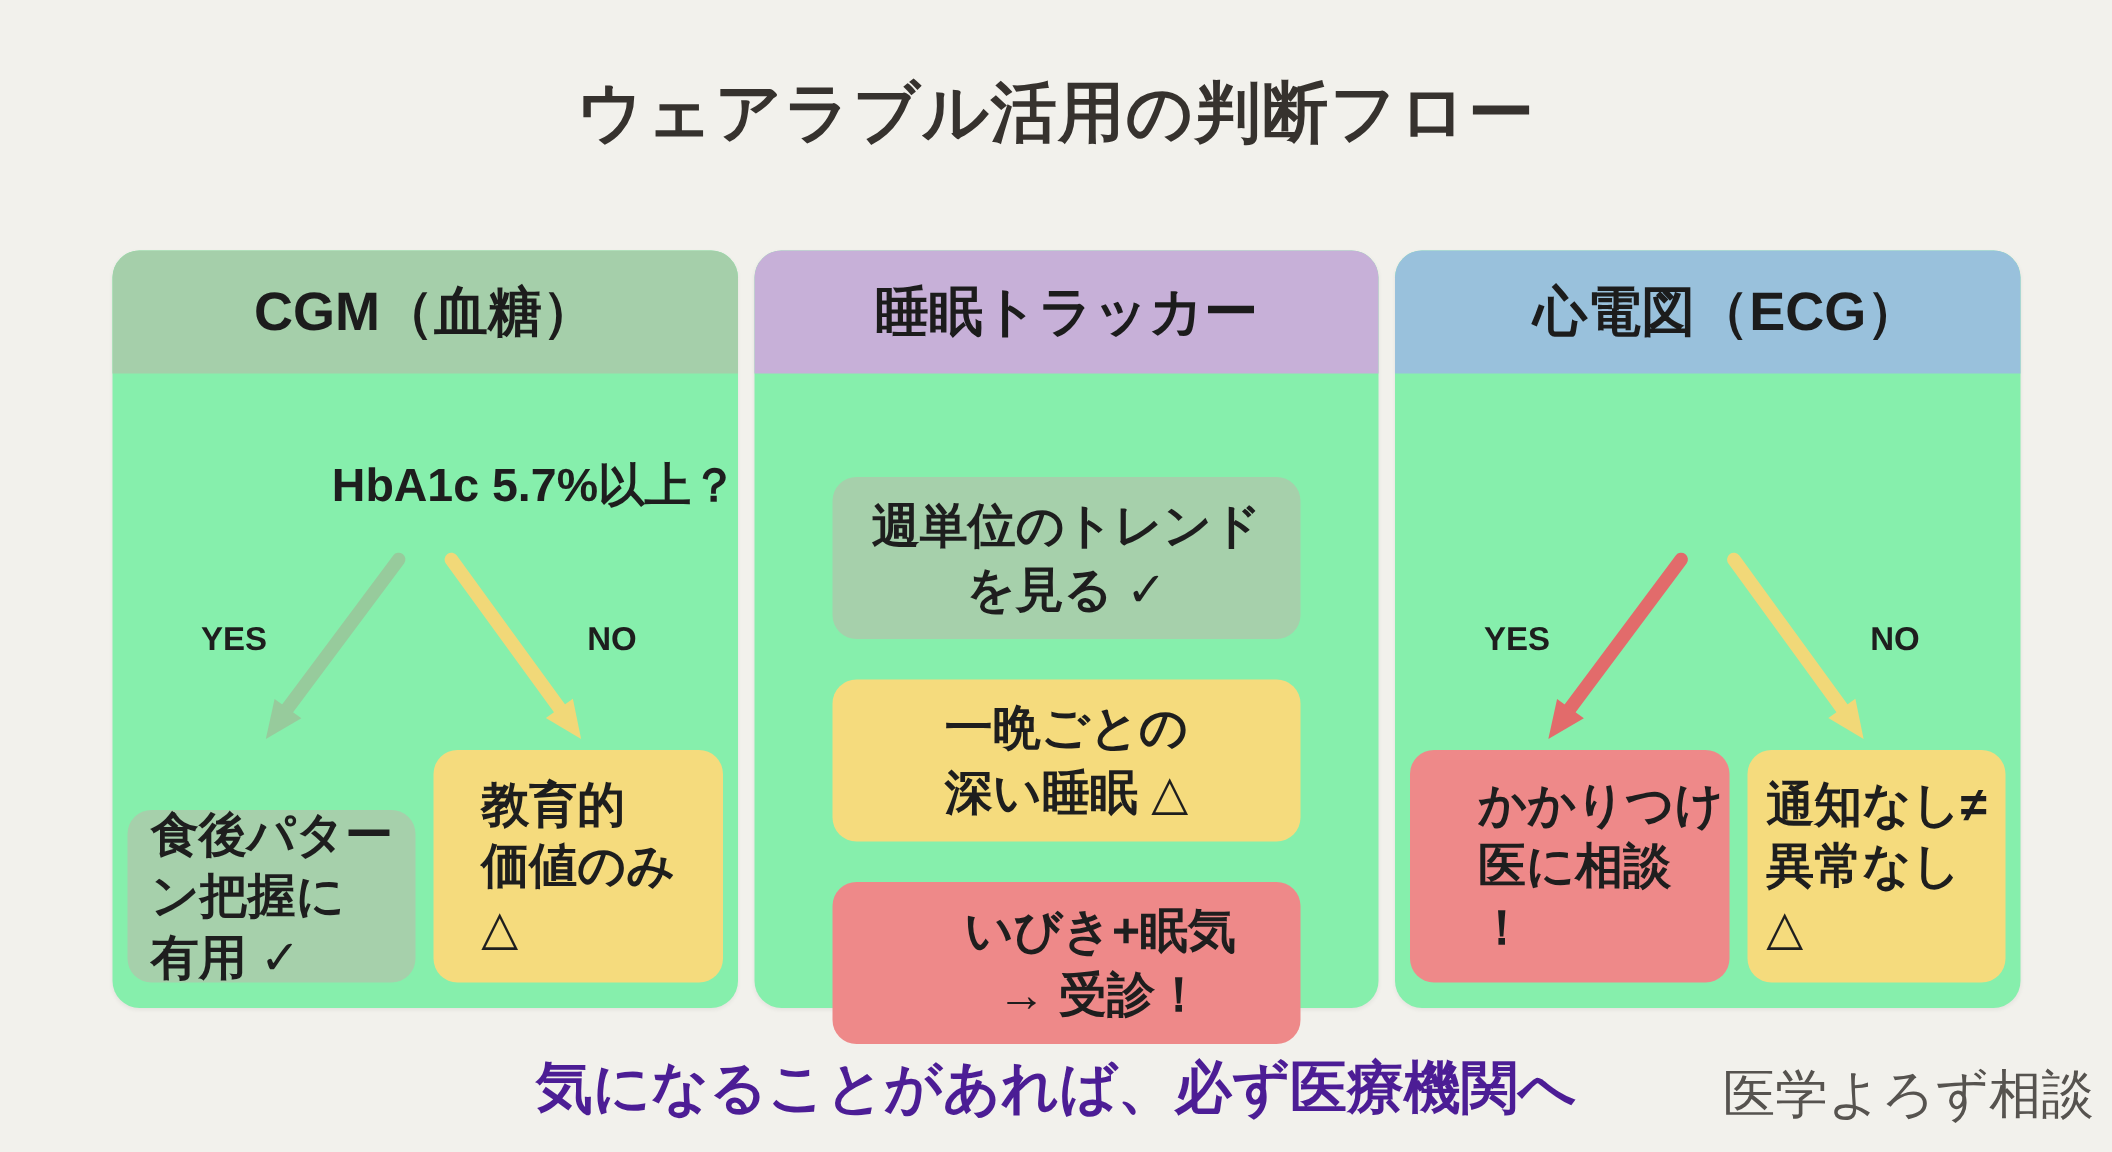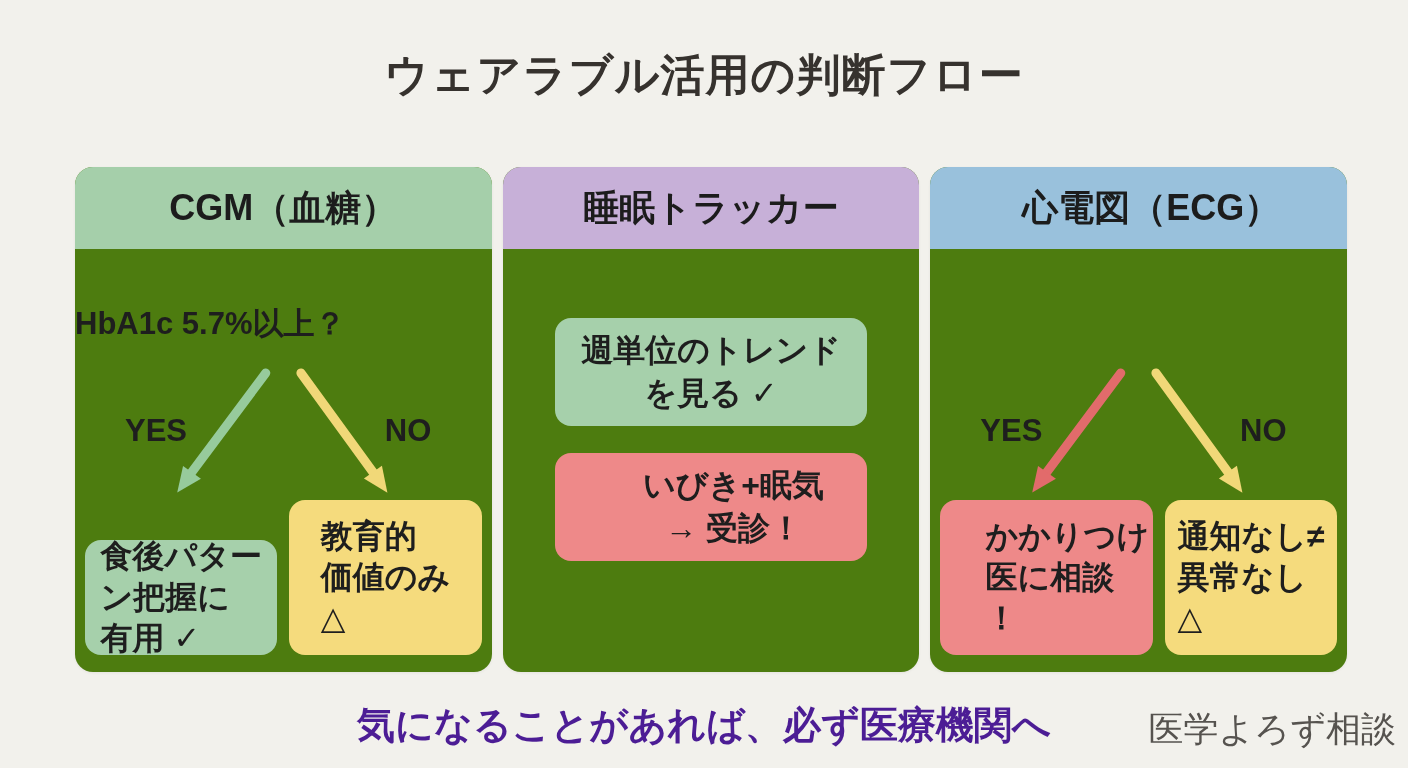--- a/index.html
+++ b/index.html
@@ -14,41 +14,41 @@
   .title {
     position:absolute; top:46px; left:0; width:100%;
     text-align:center; font-size:44px; font-weight:900;
     color:#36322e; letter-spacing:1px;
   }
   .cards {
     position:absolute; top:167px; left:75px; width:1272px; height:505px;
     display:flex; gap:11px;
   }
   .card {
-    flex:1; background:#4d7c0f; border-radius:18px; position:relative;
+    flex:1; background:#86efac; border-radius:18px; position:relative;
     box-shadow:0 1px 3px rgba(0,0,0,0.06);
   }
   .card-header {
     height:82px; border-radius:18px 18px 0 0;
     display:flex; align-items:center; justify-content:center;
     font-size:36px; font-weight:bold; color:#1c1c1c;
   }
   .header-green  { background:#a5cfaa; }
   .header-purple { background:#c7b0d8; }
   .header-blue   { background:#99c1dc;padding-left:25px; }
 
   .question {
     position:absolute; top:136px; left:0; width:100%;
-    text-align:left; font-size:31px; font-weight:bold;
+    text-align:right; font-size:31px; font-weight:bold;
   }
   .arrow-zone { position:absolute; top:198px; left:0; width:100%; height:130px; }
   .arrow-zone svg { position:absolute; left:0; top:0; width:100%; height:100%; }
   .choice-label {
     position:absolute; top:48px; width:110px; text-align:center;
-    font-size:31px; font-weight:bold;
+    font-size:22px; font-weight:bold;
   }
   .label-yes { left:26px; }
   .label-no  { left:278px; }
 
   .outcomes {
     position:absolute; left:10px; right:10px; top:333px; height:155px;
     display:flex; gap:12px;
   }
   .outcome {
     flex:1; border-radius:16px;
@@ -114,20 +114,22 @@
 価値のみ
 △</div>
     </div>
   </div>
 
   <div class="card">
     <div class="card-header header-purple">睡眠トラッカー</div>
     <div class="sleep-items">
       <div class="sleep-item box-green">週単位のトレンド
 を見る ✓</div>
+      <div class="sleep-item box-yellow">一晩ごとの
+深い睡眠 △</div>
       <div class="sleep-item box-red">いびき+眠気
 → 受診！</div>
     </div>
   </div>
 
   <div class="card">
     <div class="card-header header-blue">心電図（ECG）</div>
     <div class="arrow-zone">
       <svg viewBox="0 0 415 130" preserveAspectRatio="none">
         <g>

